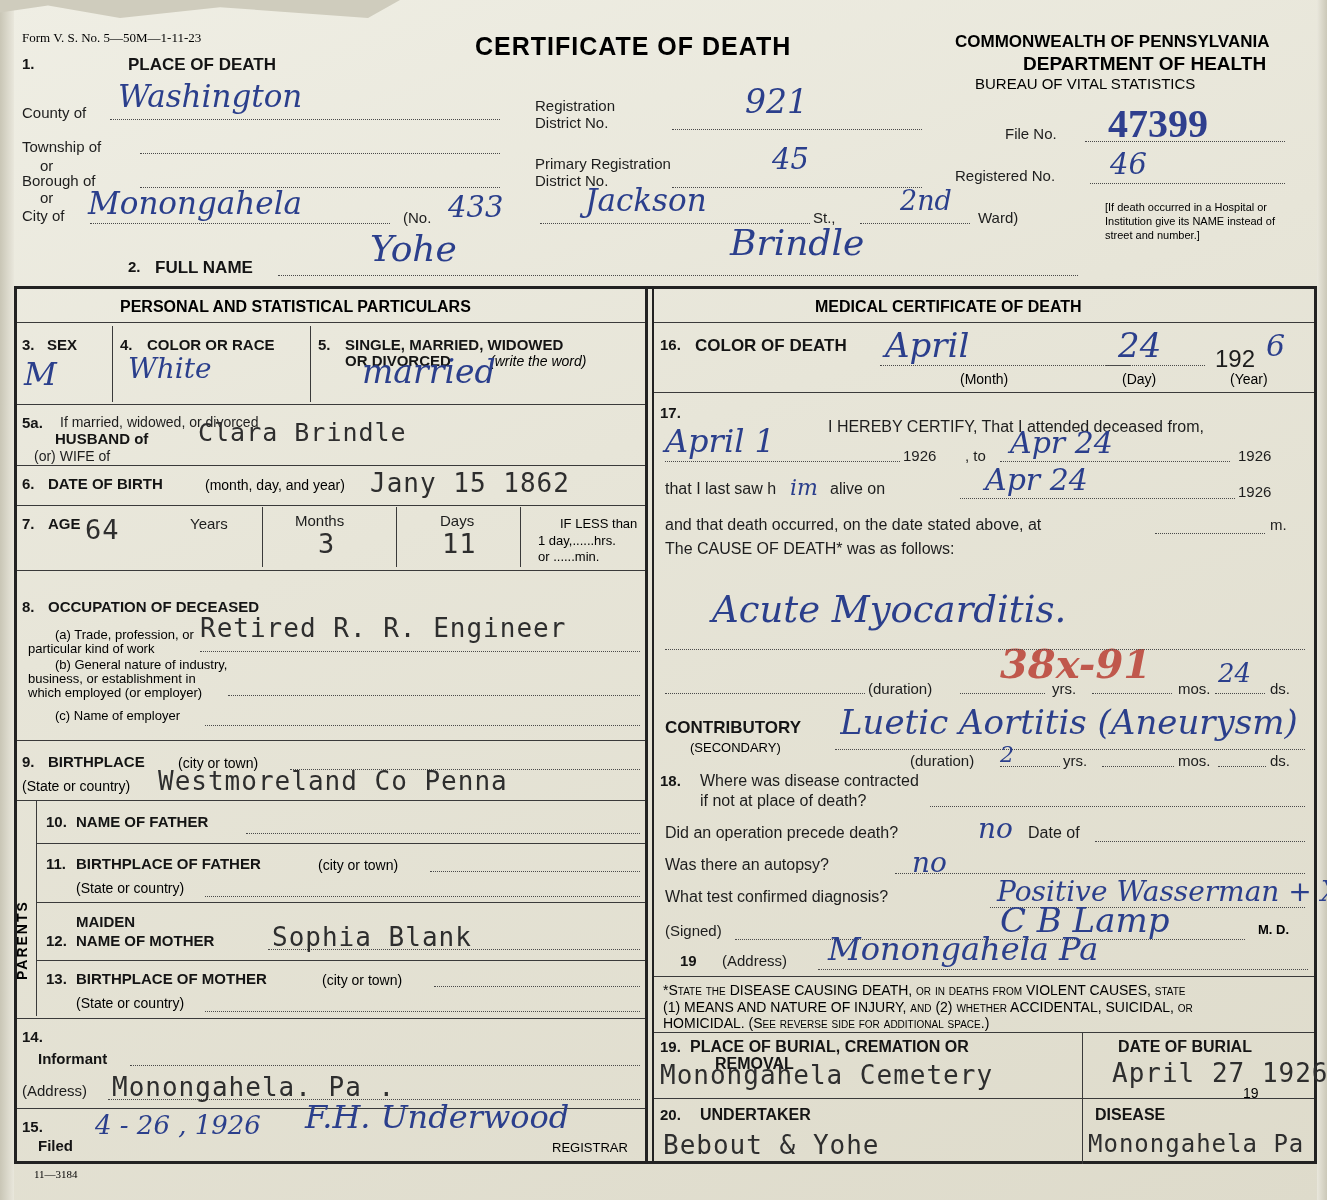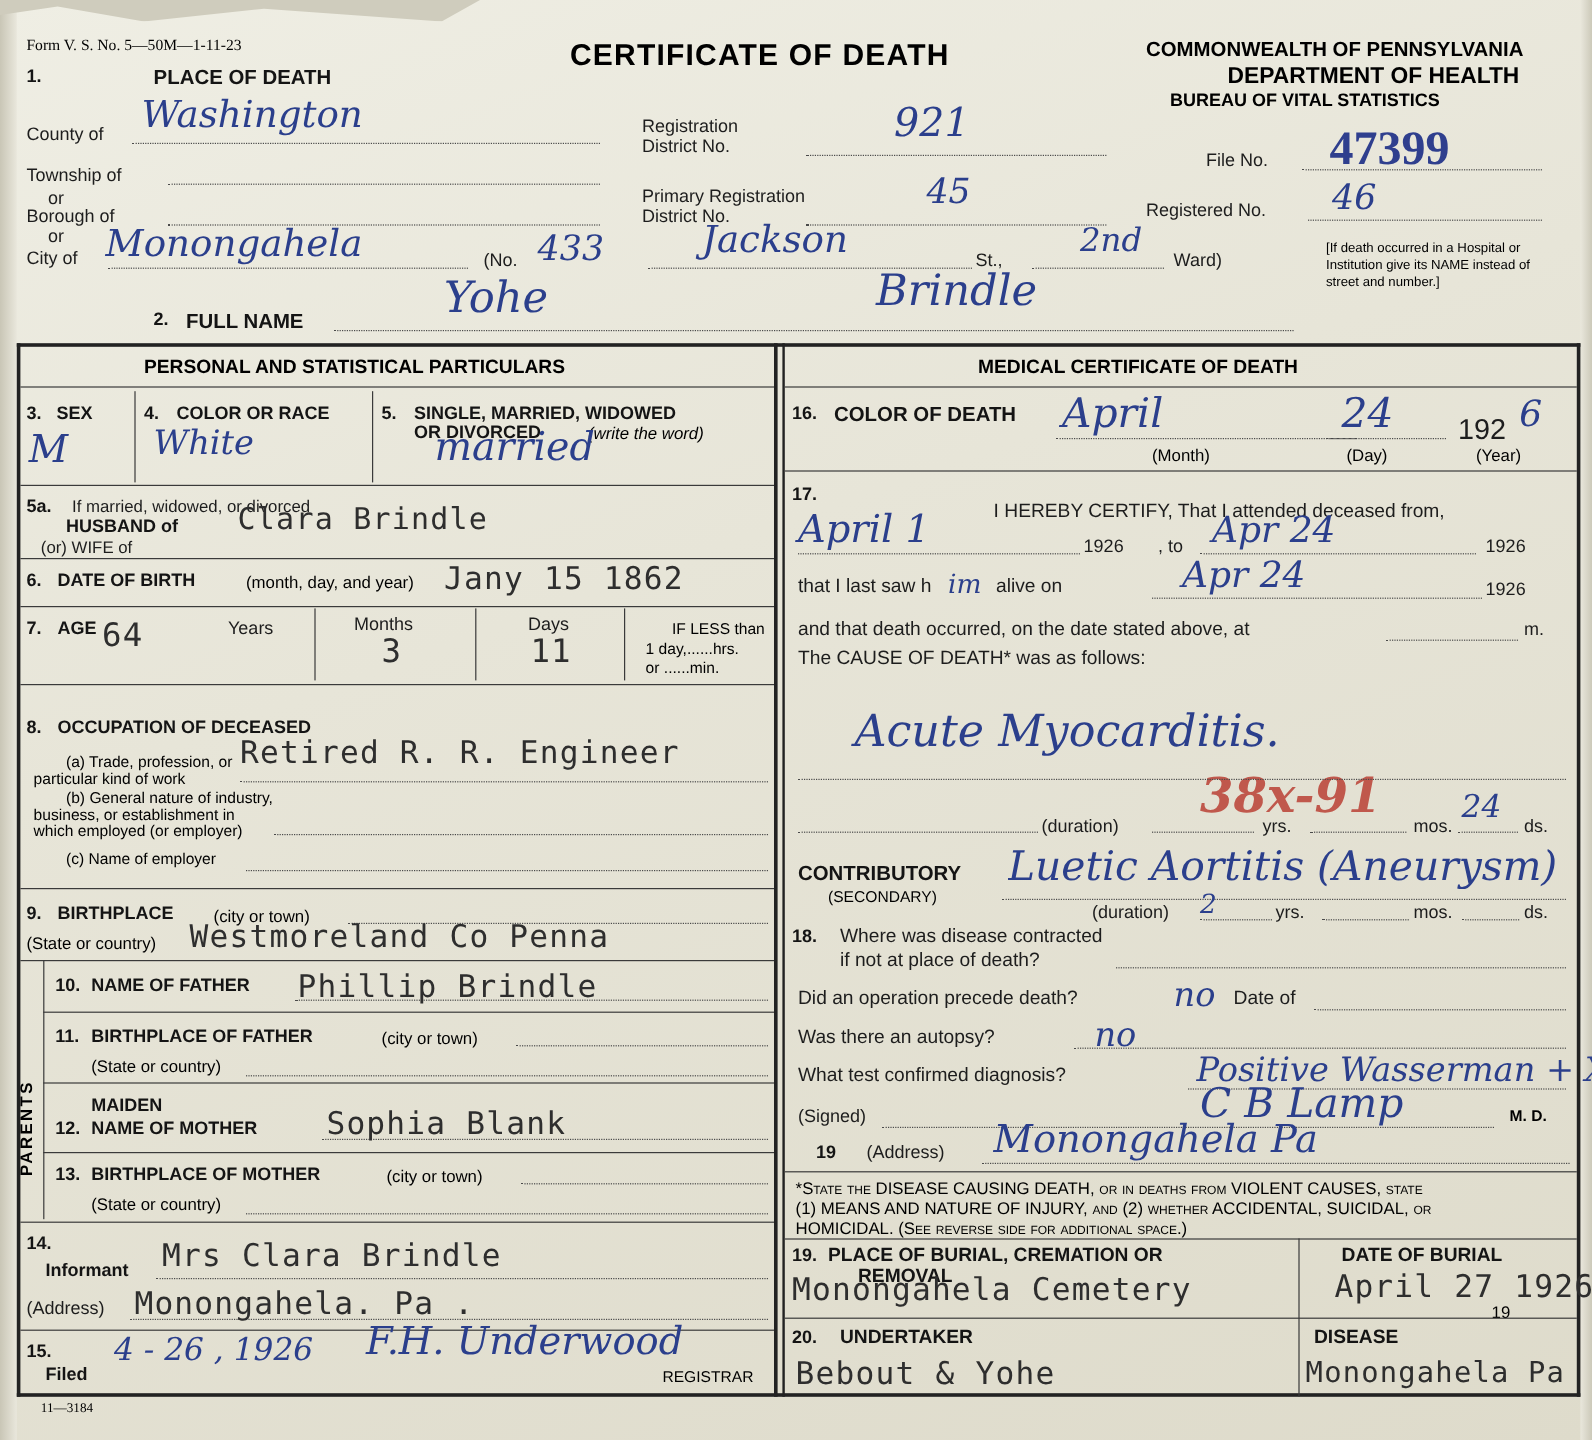--- a/index.html
+++ b/index.html
@@ -50,21 +50,21 @@
 <div class="sheet">
   <div class="edge-l"></div>
   <div class="edge-r"></div>
   <div class="corner"></div>
 
   <div class="t small" style="left:22px;top:30px;font-family:'Liberation Serif',serif;">Form V. S. No. 5—50M—1-11-23</div>
   <div class="t" style="left:475px;top:32px;font-size:25px;font-weight:bold;letter-spacing:1px;font-variant:small-caps;">CERTIFICATE OF DEATH</div>
 
   <div class="t sc" style="left:955px;top:32px;font-size:17px;font-weight:bold;">COMMONWEALTH OF PENNSYLVANIA</div>
   <div class="t sc" style="left:975px;top:53px;font-size:19px;font-weight:bold;margin-left:48px;">DEPARTMENT OF HEALTH</div>
-  <div class="t sc" style="left:975px;top:75px;font-size:15px;font-weight:bold;">BUREAU OF VITAL STATISTICS</div>
+  <div class="t sc" style="left:975px;top:75px;font-size:15px;font-weight:normal;">BUREAU OF VITAL STATISTICS</div>
 
   <div class="t lblb" style="left:22px;top:55px;">1.</div>
   <div class="t lblb sc" style="left:128px;top:55px;font-size:17px;">PLACE OF DEATH</div>
 
   <div class="t lbl" style="left:22px;top:104px;">County of</div>
   <div class="dots" style="left:110px;top:118px;width:390px;"></div>
   <div class="t hand" style="left:118px;top:78px;font-size:31px;">Washington</div>
 
   <div class="t lbl" style="left:22px;top:138px;">Township of</div>
   <div class="dots" style="left:140px;top:152px;width:360px;"></div>
@@ -191,21 +191,20 @@
   <div class="t" style="left:22px;top:778px;font-size:14px;">(State or country)</div>
   <div class="t type" style="left:158px;top:766px;font-size:26px;">Westmoreland Co Penna</div>
   <div class="rule hr" style="left:17px;top:800px;width:628px;"></div>
 
   <div class="rule vr" style="left:36px;top:800px;height:216px;"></div>
   <div class="t" style="left:14px;top:980px;font-size:14px;font-weight:bold;letter-spacing:2px;transform:rotate(-90deg);transform-origin:left top;">PARENTS</div>
 
   <div class="t lblb" style="left:46px;top:813px;">10.</div>
   <div class="t lblb sc" style="left:76px;top:813px;font-size:15px;">NAME OF FATHER</div>
   <div class="dots" style="left:246px;top:832px;width:394px;"></div>
-  <div class="t type" style="left:248px;top:808px;font-size:26px;">Phillip Brindle</div>
   <div class="rule hr" style="left:36px;top:843px;width:609px;"></div>
 
   <div class="t lblb" style="left:46px;top:855px;">11.</div>
   <div class="t lblb sc" style="left:76px;top:855px;font-size:15px;">BIRTHPLACE OF FATHER</div>
   <div class="t" style="left:318px;top:857px;font-size:14px;">(city or town)</div>
   <div class="dots" style="left:430px;top:870px;width:210px;"></div>
   <div class="t" style="left:76px;top:880px;font-size:14px;">(State or country)</div>
   <div class="dots" style="left:205px;top:895px;width:435px;"></div>
   <div class="rule hr" style="left:36px;top:902px;width:609px;"></div>
 
@@ -220,21 +219,20 @@
   <div class="t lblb sc" style="left:76px;top:970px;font-size:15px;">BIRTHPLACE OF MOTHER</div>
   <div class="t" style="left:322px;top:972px;font-size:14px;">(city or town)</div>
   <div class="dots" style="left:434px;top:985px;width:206px;"></div>
   <div class="t" style="left:76px;top:995px;font-size:14px;">(State or country)</div>
   <div class="dots" style="left:205px;top:1010px;width:435px;"></div>
   <div class="rule hr" style="left:17px;top:1018px;width:628px;"></div>
 
   <div class="t lblb" style="left:22px;top:1028px;">14.</div>
   <div class="t lblb" style="left:38px;top:1050px;font-size:15px;">Informant</div>
   <div class="dots" style="left:130px;top:1064px;width:510px;"></div>
-  <div class="t type" style="left:135px;top:1032px;font-size:26px;">Mrs Clara Brindle</div>
   <div class="t lbl" style="left:22px;top:1082px;">(Address)</div>
   <div class="dots" style="left:108px;top:1098px;width:532px;"></div>
   <div class="t type" style="left:112px;top:1072px;font-size:26px;">Monongahela. Pa .</div>
   <div class="rule hr" style="left:17px;top:1108px;width:628px;"></div>
 
   <div class="t lblb" style="left:22px;top:1118px;">15.</div>
   <div class="t lblb" style="left:38px;top:1137px;font-size:15px;">Filed</div>
   <div class="t hand" style="left:95px;top:1110px;font-size:26px;">4 - 26 , 1926</div>
   <div class="t hand" style="left:305px;top:1098px;font-size:32px;">F.H. Underwood</div>
   <div class="t" style="left:552px;top:1140px;font-size:13px;font-variant:small-caps;">REGISTRAR</div>

